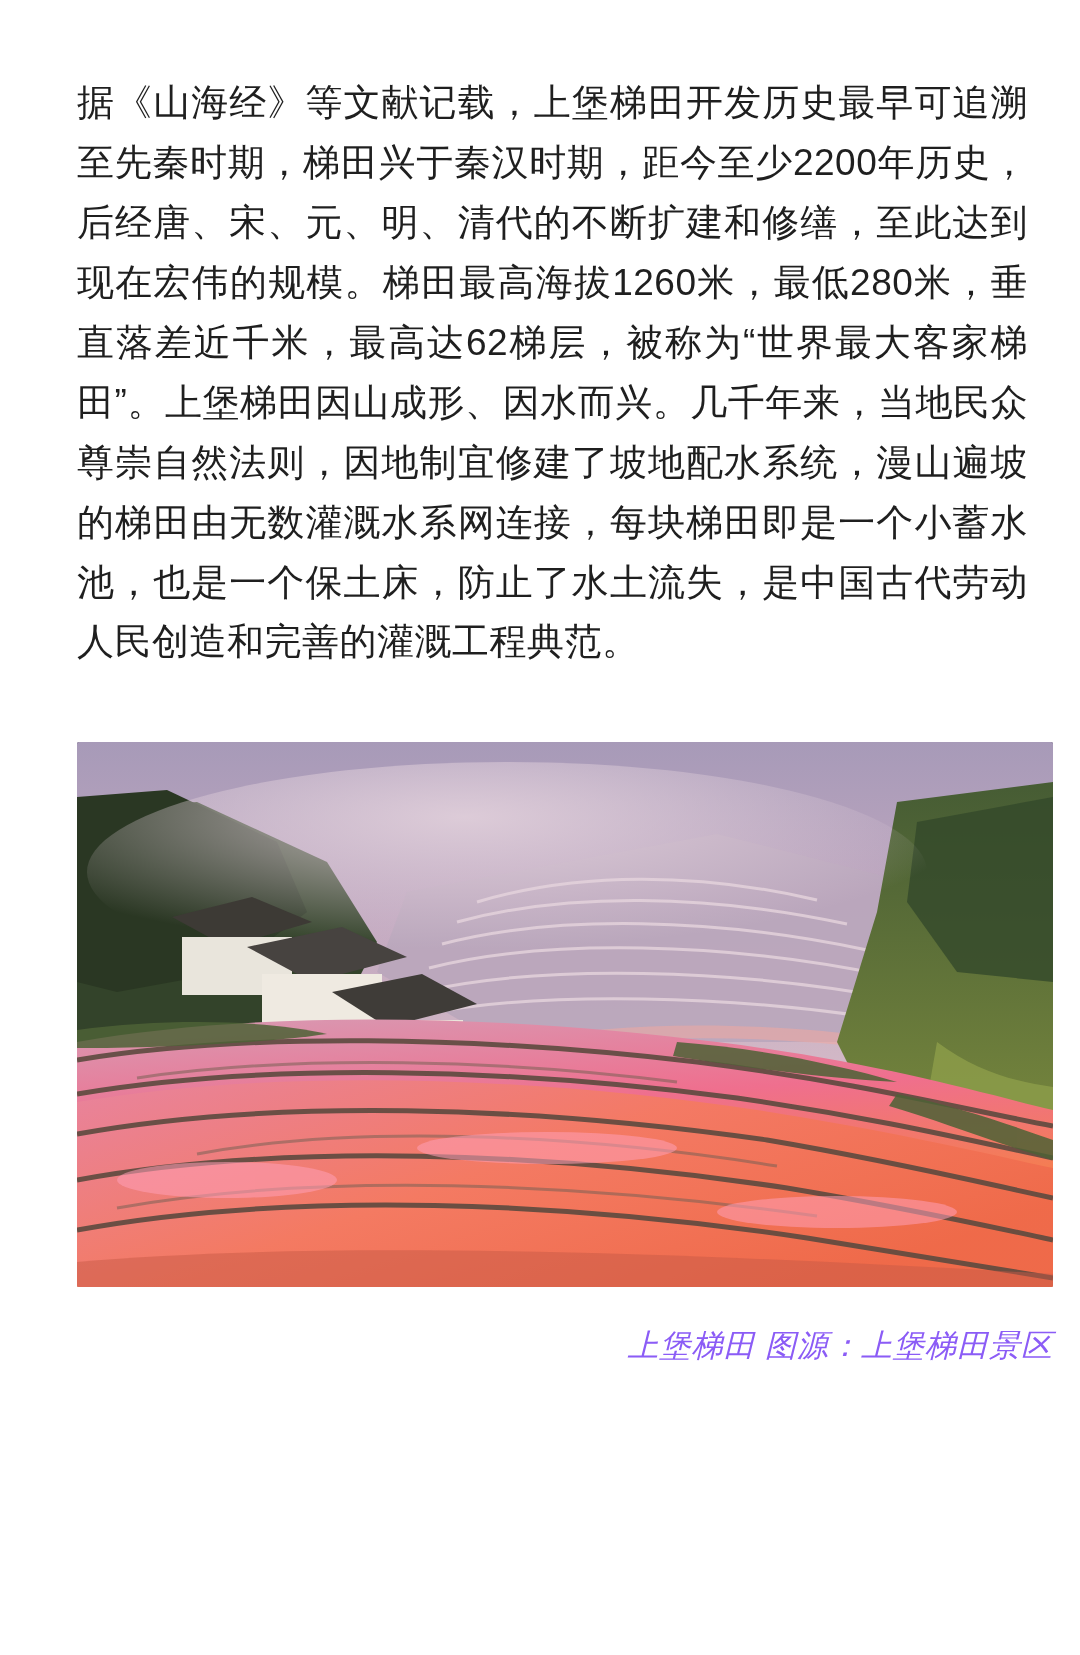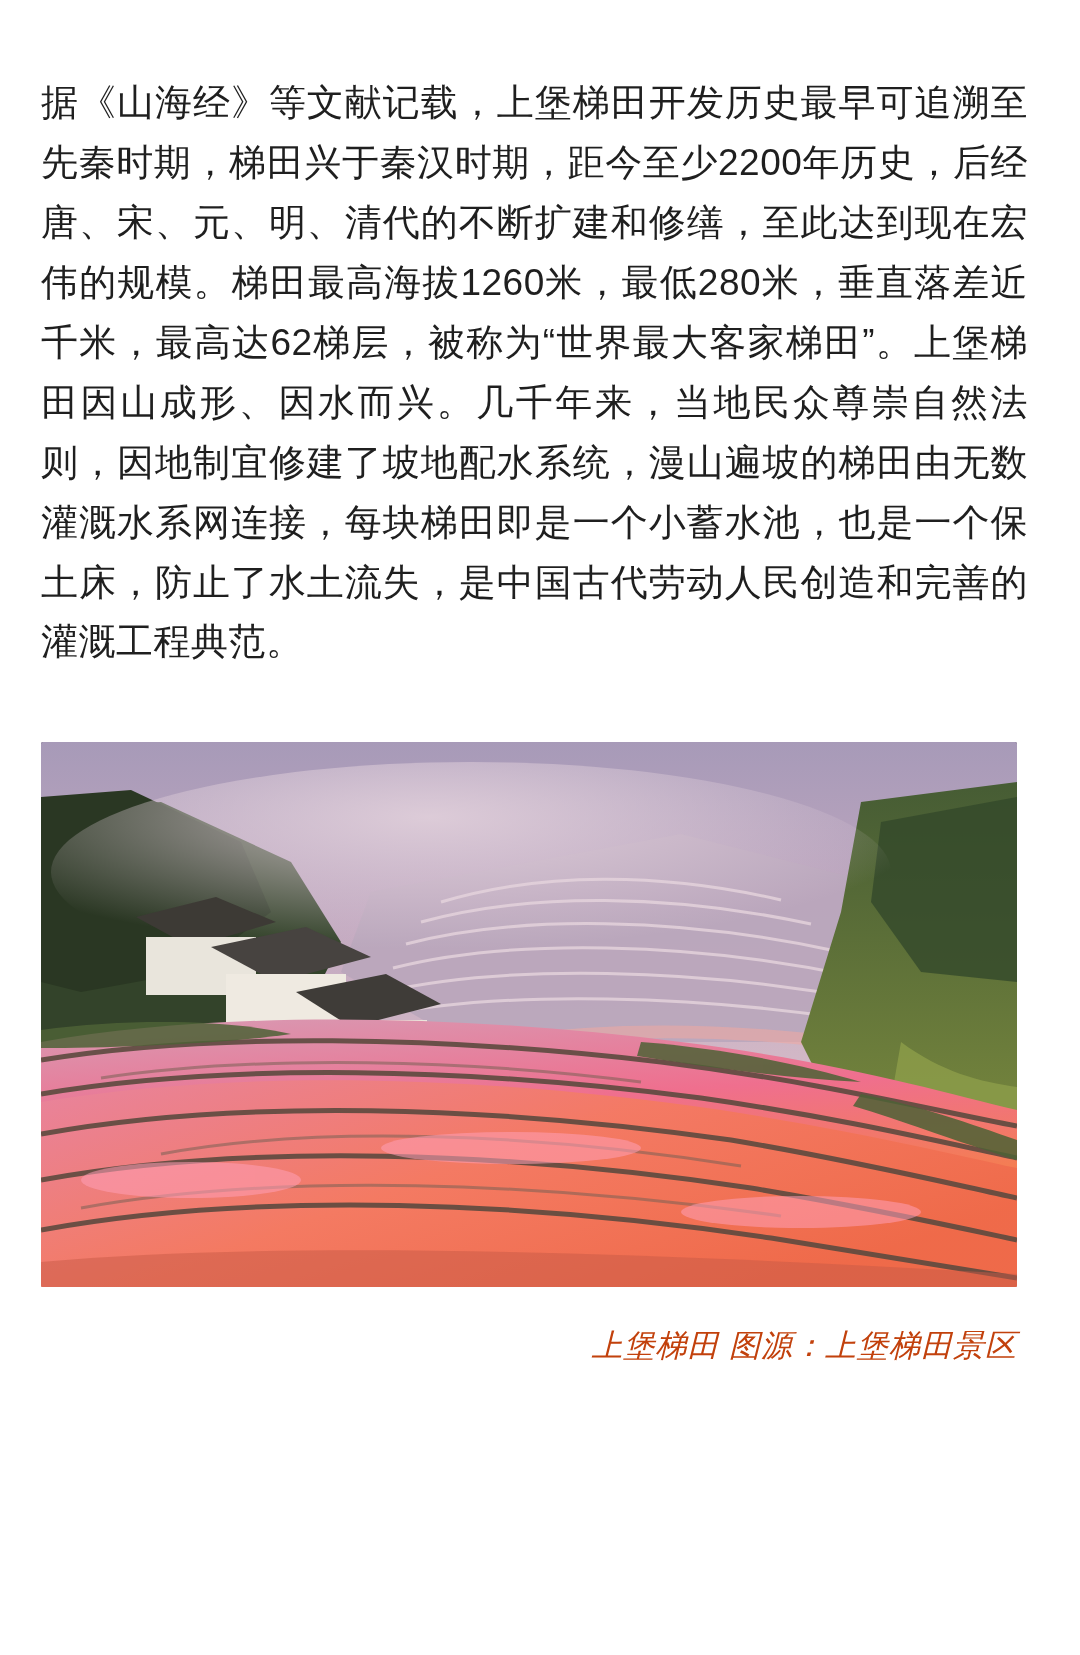--- a/index.html
+++ b/index.html
@@ -12,21 +12,21 @@
     height: 1655px;
     font-family: "Liberation Sans", "DejaVu Sans", sans-serif;
     color: #262626;
     position: relative;
     overflow: hidden;
   }
   .page {
     width: 1080px;
     height: 1655px;
     box-sizing: border-box;
-    padding: 36px 52px 0 41px;
+    padding: 36px 52px 0 77px;
   }
   .article-body {
     font-size: 37px;
     line-height: 1.62;
     letter-spacing: 0.5px;
     text-align: justify;
     text-justify: inter-ideograph;
     color: #1f1f1f;
     font-weight: 400;
   }
@@ -45,21 +45,21 @@
   }
   .figure-image svg {
     display: block;
     width: 100%;
     height: 100%;
   }
   .figure-caption {
     margin-top: 36px;
     font-size: 31px;
     line-height: 1.5;
-    color: #c2410c;
+    color: #8b5cf6;
     text-align: right;
     font-style: italic;
     letter-spacing: 1px;
   }
 </style>
 </head>
 <body>
 
 <div class="page">
 

